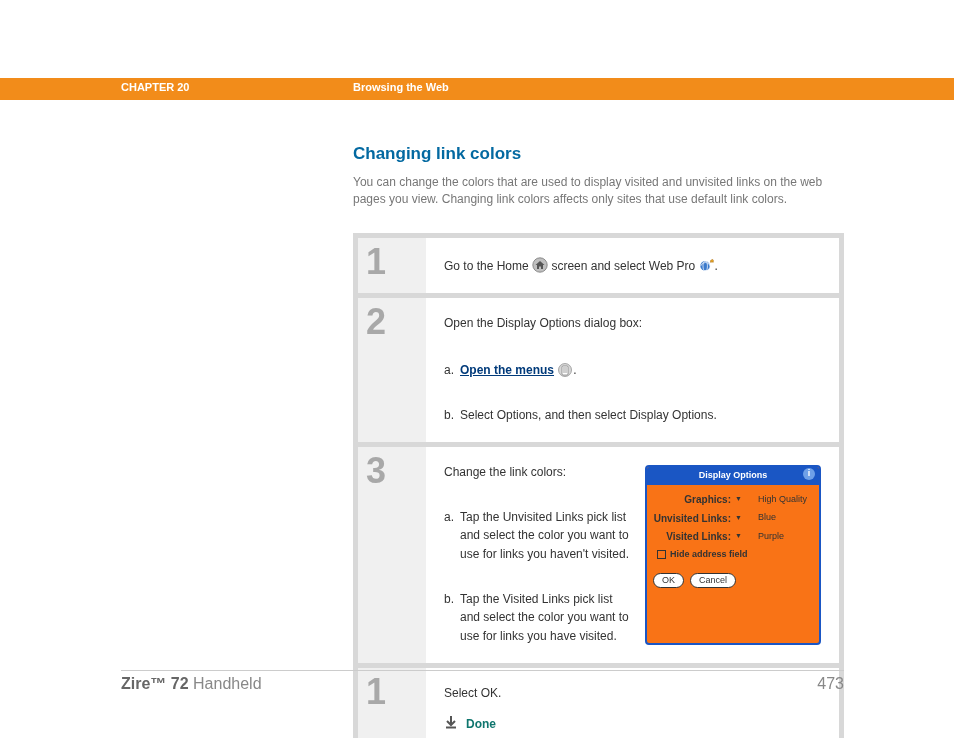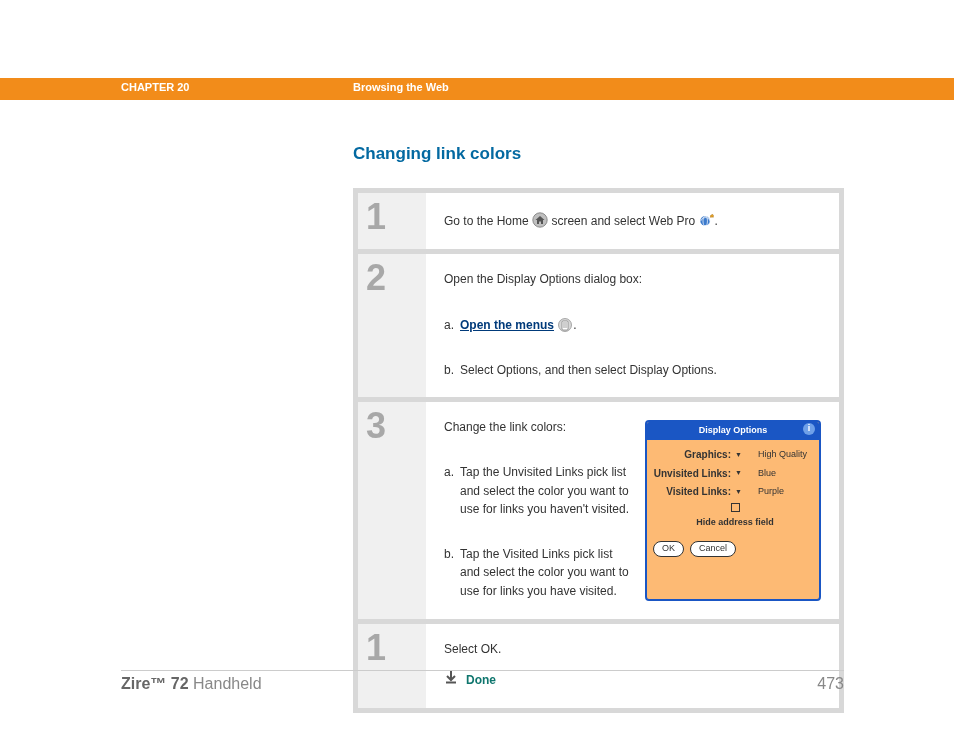--- a/index.html
+++ b/index.html
@@ -104,21 +104,21 @@
     align-items: center;
     gap: 8px;
     font-weight: bold;
     color: #0f766e;
     text-align: center;
   }
   .palm-dialog {
     width: 176px;
     border: 2px solid #1a56c4;
     border-radius: 4px;
-    background: #fdba74;
+    background: #f97316;
     font-family: Arial, sans-serif;
     font-size: 9px;
     flex-shrink: 0;
     margin-top: 2px;
     overflow: hidden;
   }
   .palm-title {
     background: #1a56c4;
     color: #fff;
     font-weight: bold;
@@ -138,21 +138,21 @@
     font-weight: bold;
     display: flex;
     align-items: center;
     justify-content: center;
   }
   .palm-body { padding: 4px 6px 2px 6px; }
   .palm-row { display: flex; align-items: center; margin: 3px 0; gap: 4px; }
   .palm-label { width: 78px; text-align: right; font-weight: bold; font-size: 10px; }
   .palm-pick { display: flex; align-items: center; gap: 16px; font-size: 9px; }
   .palm-tri { font-size: 7px; color: #333; }
-  .palm-check-row { display: flex; align-items: center; gap: 4px; margin: 3px 0; padding-left: 4px; font-weight: bold; flex-direction: column; }
+  .palm-check-row { display: flex; align-items: center; gap: 4px; margin: 3px 0; padding-left: 4px; font-weight: bold; }
   .palm-checkbox { width: 9px; height: 9px; border: 1px solid #333; display: inline-block; }
   .palm-btns { padding: 6px; border-top: none; display: flex; gap: 6px; }
   .palm-btn { border: 1px solid #333; border-radius: 8px; padding: 0px 8px; font-size: 9px; background: #fff; }
   .footer {
     position: absolute;
     bottom: 45px;
     left: 121px;
     width: 723px;
     border-top: 1px solid #ccc;
     padding-top: 4px;
@@ -169,20 +169,21 @@
 <div class="orange-bar"></div>
 
 <div class="content-area">
   <div class="header-row">
     <div class="chapter-label">CHAPTER 20</div>
     <div>Browsing the Web</div>
   </div>
 
   <div class="section-title title-block">
     <div class="main-title">Changing link colors</div>
+    <div class="intro-text">You can change the colors that are used to display visited and unvisited links on the web pages you view. Changing link colors affects only sites that use default link colors.</div>
 
     <div class="steps-wrap">
 
       <div class="step-row">
         <div class="step-num-col">
           <div class="step-num-big">1</div>
         </div>
         <div class="step-body">
           <div class="step-text">
             <span>Go to the Home </span><span class="inline-icon">

